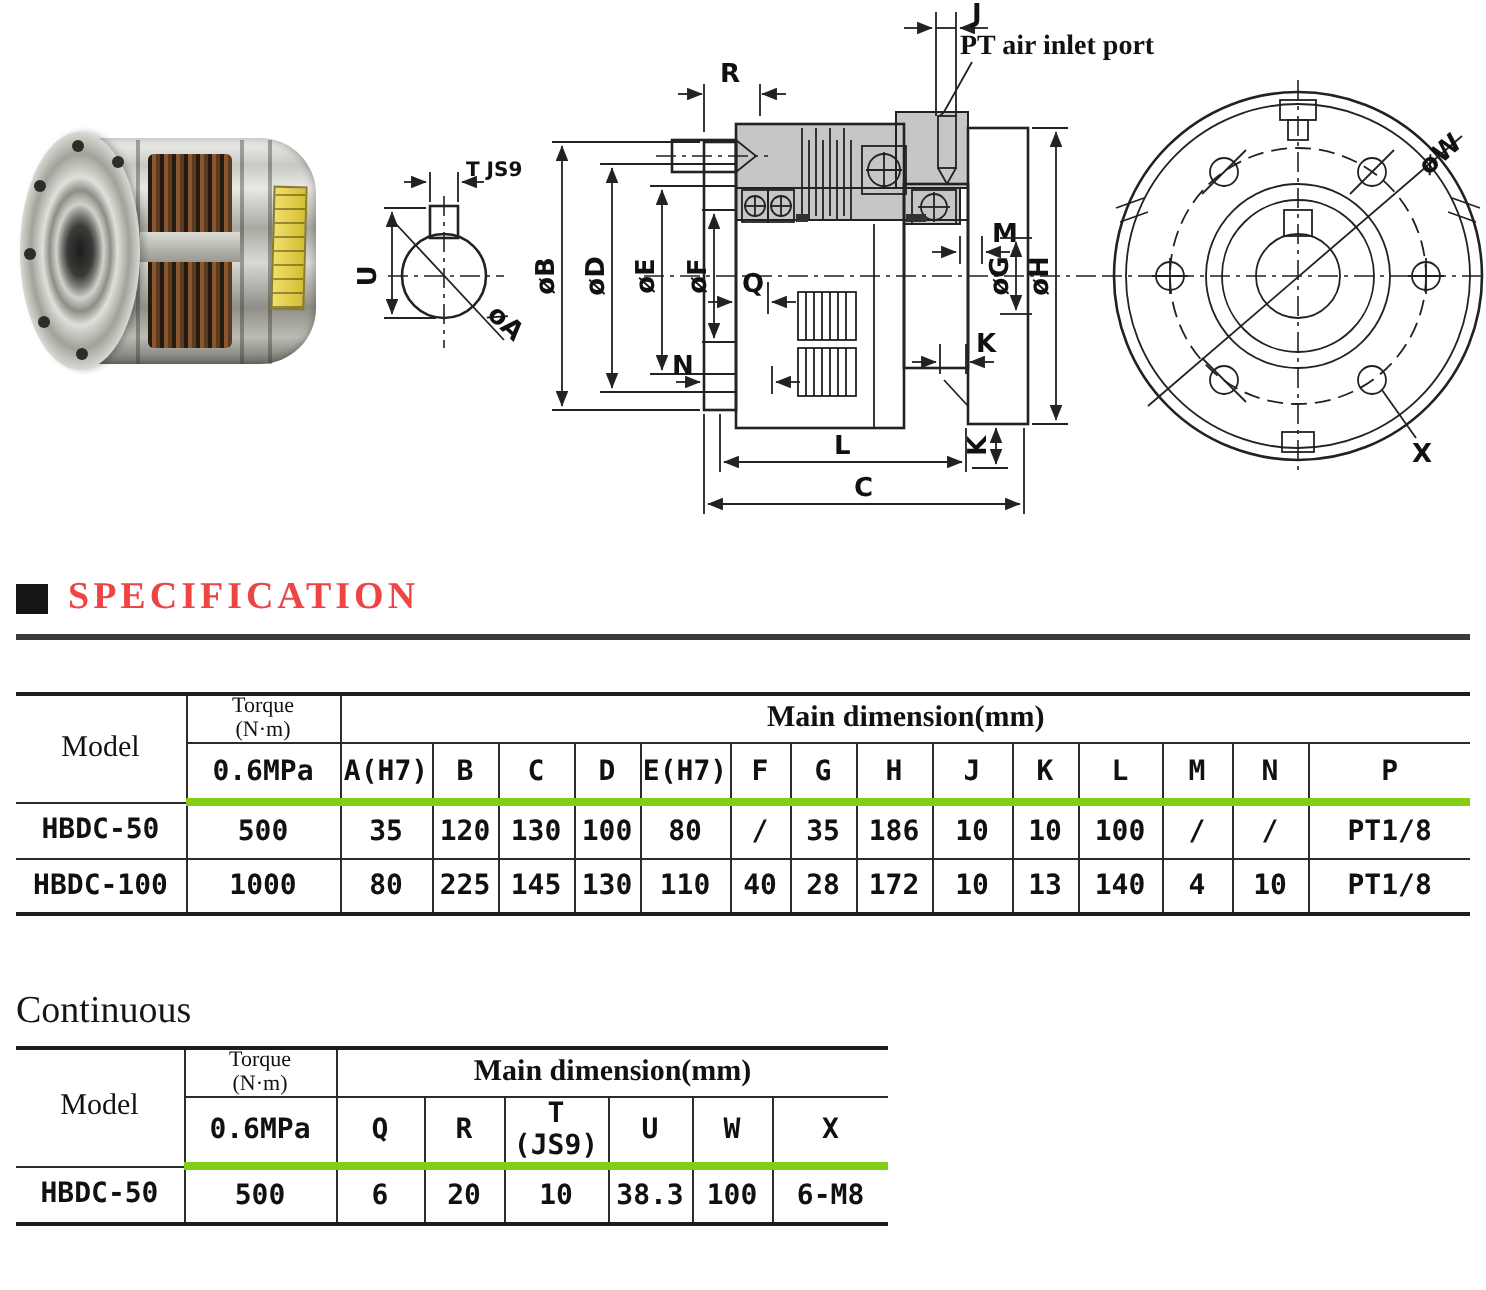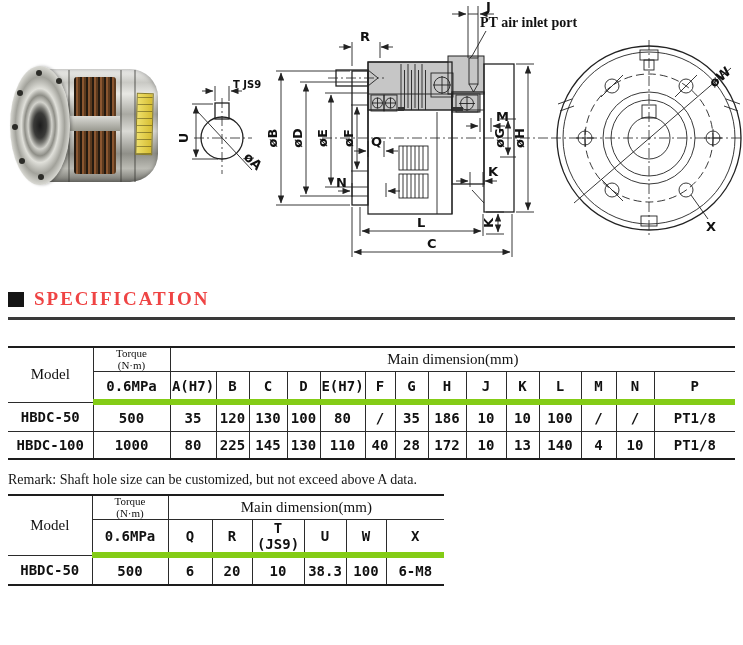--- a/index.html
+++ b/index.html
@@ -31,22 +31,22 @@
   .section-head{margin:6px 8px 0 8px;display:flex;align-items:center;gap:10px;
     border-bottom:3px solid #3a3a3a;padding-bottom:7px;}
   .sq{width:16px;height:15px;background:#151515;flex:0 0 auto;}
   .section-title{font:bold 19px "Liberation Serif",serif;letter-spacing:2px;color:#ef4444;}
 
   
   table.t{border-collapse:collapse;table-layout:fixed;margin-left:8px;
     border-top:2.5px solid #1d1d1d;border-bottom:2.5px solid #1d1d1d;}
   table.t td{border:1px solid #2b2b2b;text-align:center;vertical-align:middle;padding:0;overflow:hidden;}
   table.t td.bl0{border-left:none;}
-  table.t td.br0{border-right:none;}
-  tr.r2 td{border-bottom:6px solid #84cc16;margin-left:16px;}
+  table.t td.br0{border-right:none;font-weight:bold;}
+  tr.r2 td{border-bottom:4px solid #84cc16;margin-left:16px;}
   td.model-h{border-bottom:2px solid #1d1d1d;}
   .serif{font:15px "Liberation Serif",serif;}
   .mono{font:bold 14px "DejaVu Sans Mono",monospace;}
   .torque-h div{line-height:1.05;font-size:11px;}
   tr.r1 td{height:21px;}
   tr.r2 td{height:27px;}
   tr.rd td{height:26px;}
   td.model-d{text-align:left;padding-left:3px;}
   table.main{margin-top:26px;width:727px;}
   table.cont{margin-top:6px;width:436px;}
@@ -404,22 +404,22 @@
         <td class="mono">10</td>
         <td class="mono">13</td>
         <td class="mono">140</td>
         <td class="mono">4</td>
         <td class="mono">10</td>
         <td class="mono br0">PT1/8</td>
       </tr>
     </tbody>
   </table>
 
-  <p class="remark">Remark: Shaft hole size can be customized, but not exceed above A data.</p>
-
+
+  <div class="continuous">Continuous</div>
 
   <table class="t cont">
     <colgroup>
       <col style="width:84px">
         <col style="width:76px">
         <col style="width:44px">
         <col style="width:40px">
       <col style="width:52px">
         <col style="width:42px">
         <col style="width:40px">

